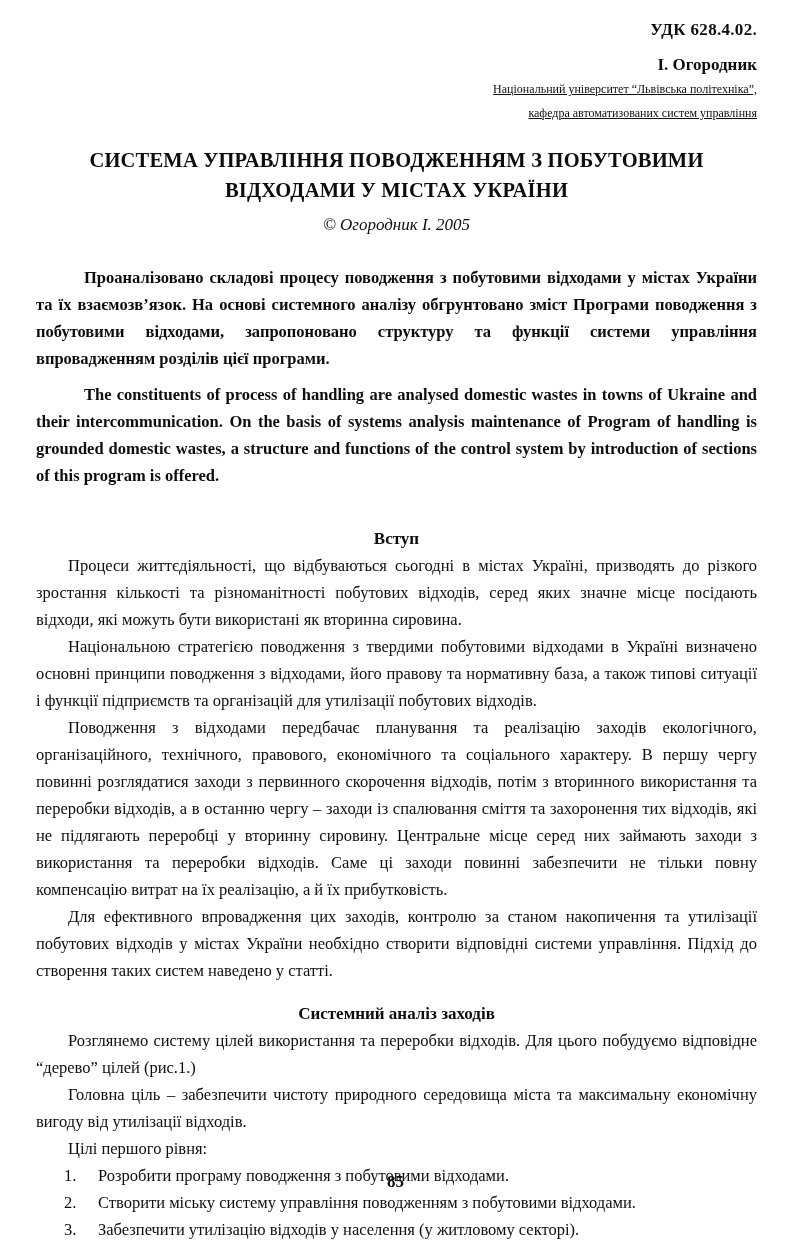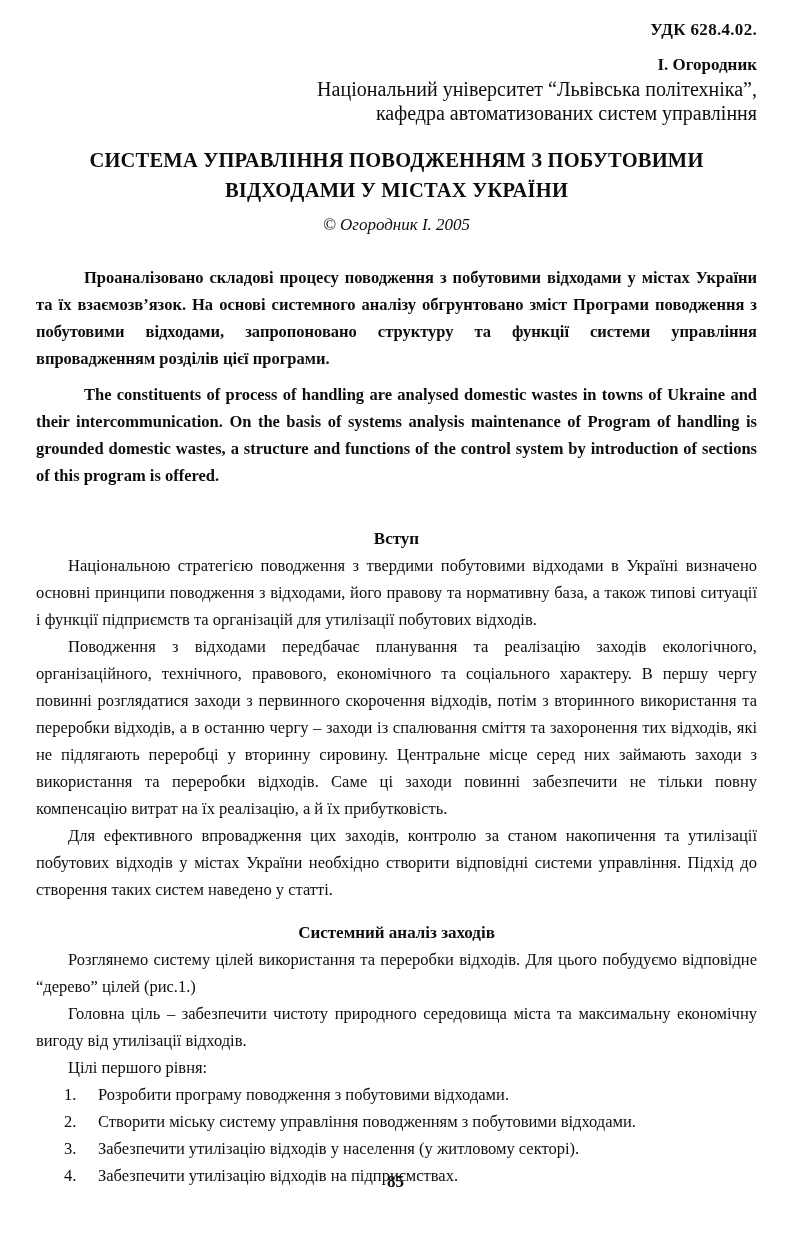--- a/index.html
+++ b/index.html
@@ -28,22 +28,23 @@
     letter-spacing: 0.3px;
   }
   .author {
     text-align: right;
     font-weight: bold;
     font-size: 17px;
     line-height: 24px;
   }
   .affil {
     text-align: right;
-    font-size: 20px;
+    font-size: 12px;
     line-height: 24px;
+    text-decoration: underline;
   }
   h1.title {
     text-align: center;
     font-size: 20.5px;
     line-height: 30px;
     font-weight: bold;
     margin: 20px auto 8px auto;
     max-width: 690px;
     letter-spacing: 0.2px;
   }
@@ -119,20 +120,21 @@
   <h1 class="title">СИСТЕМА УПРАВЛІННЯ ПОВОДЖЕННЯМ З ПОБУТОВИМИ ВІДХОДАМИ У МІСТАХ УКРАЇНИ</h1>
 
   <div class="copyright">©  Огородник І. 2005</div>
 
   <div class="abstract-block">
     <p class="abstract">Проаналізовано складові процесу поводження з побутовими відходами у містах України та їх взаємозв’язок. На основі системного аналізу обгрунтовано зміст Програми поводження з побутовими відходами, запропоновано структуру та функції системи управління впровадженням розділів цієї програми.</p>
     <p class="abstract">The constituents of process of handling are analysed domestic wastes in towns of Ukraine and their intercommunication. On the basis of systems analysis maintenance of Program of handling is grounded domestic wastes, a structure and functions of the control system by introduction of sections of this program is offered.</p>
   </div>
 
   <h2 class="section-heading">Вступ</h2>
+  <p class="body-par">Процеси життєдіяльності, що відбуваються сьогодні в містах Україні, призводять до різкого зростання кількості та різноманітності побутових відходів, серед яких значне місце посідають відходи, які можуть бути використані як вторинна сировина.</p>
   <p class="body-par">Національною стратегією поводження з твердими побутовими відходами в Україні визначено основні принципи поводження з відходами, його правову та нормативну база, а також типові ситуації і функції  підприємств та організацій для  утилізації побутових відходів.</p>
   <p class="body-par">Поводження з відходами передбачає планування та реалізацію заходів екологічного, організаційного, технічного, правового, економічного та соціального характеру. В першу чергу повинні розглядатися заходи з первинного скорочення відходів, потім з вторинного використання та переробки відходів, а в останню чергу – заходи із спалювання сміття та захоронення тих відходів, які не підлягають переробці у вторинну сировину. Центральне місце серед них займають заходи з використання та переробки відходів. Саме ці заходи повинні забезпечити не тільки повну компенсацію витрат на їх реалізацію, а й їх прибутковість.</p>
   <p class="body-par">Для ефективного впровадження цих заходів, контролю за станом накопичення та  утилізації побутових відходів у містах України необхідно створити відповідні системи управління. Підхід до створення таких  систем наведено у статті.</p>
 
   <h2 class="section-heading second">Системний аналіз заходів</h2>
   <p class="body-par">Розглянемо систему цілей використання та переробки відходів. Для цього побудуємо відповідне “дерево” цілей (рис.1.)</p>
   <p class="body-par">Головна ціль – забезпечити чистоту природного середовища міста та максимальну економічну вигоду від утилізації відходів.</p>
   <p class="list-intro">Цілі першого рівня:</p>
 
   <ol class="goals">

